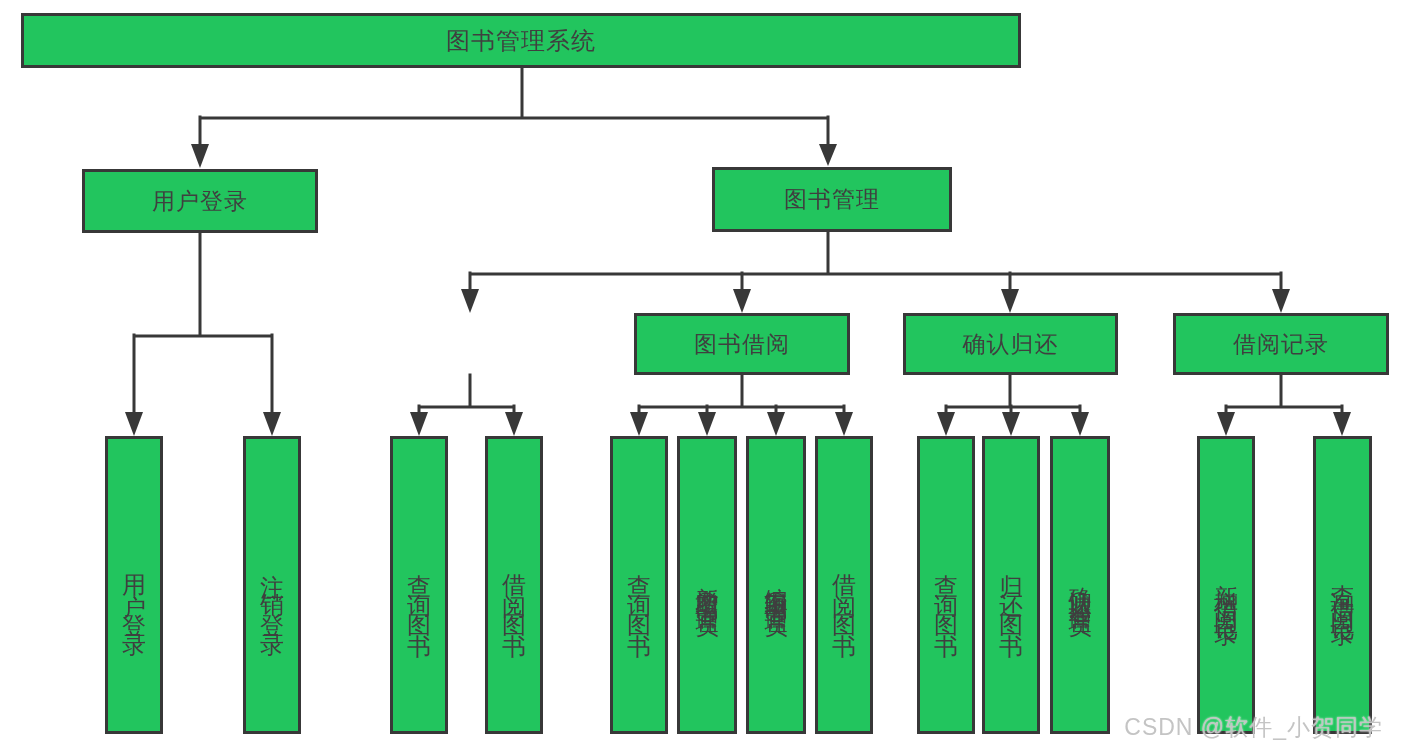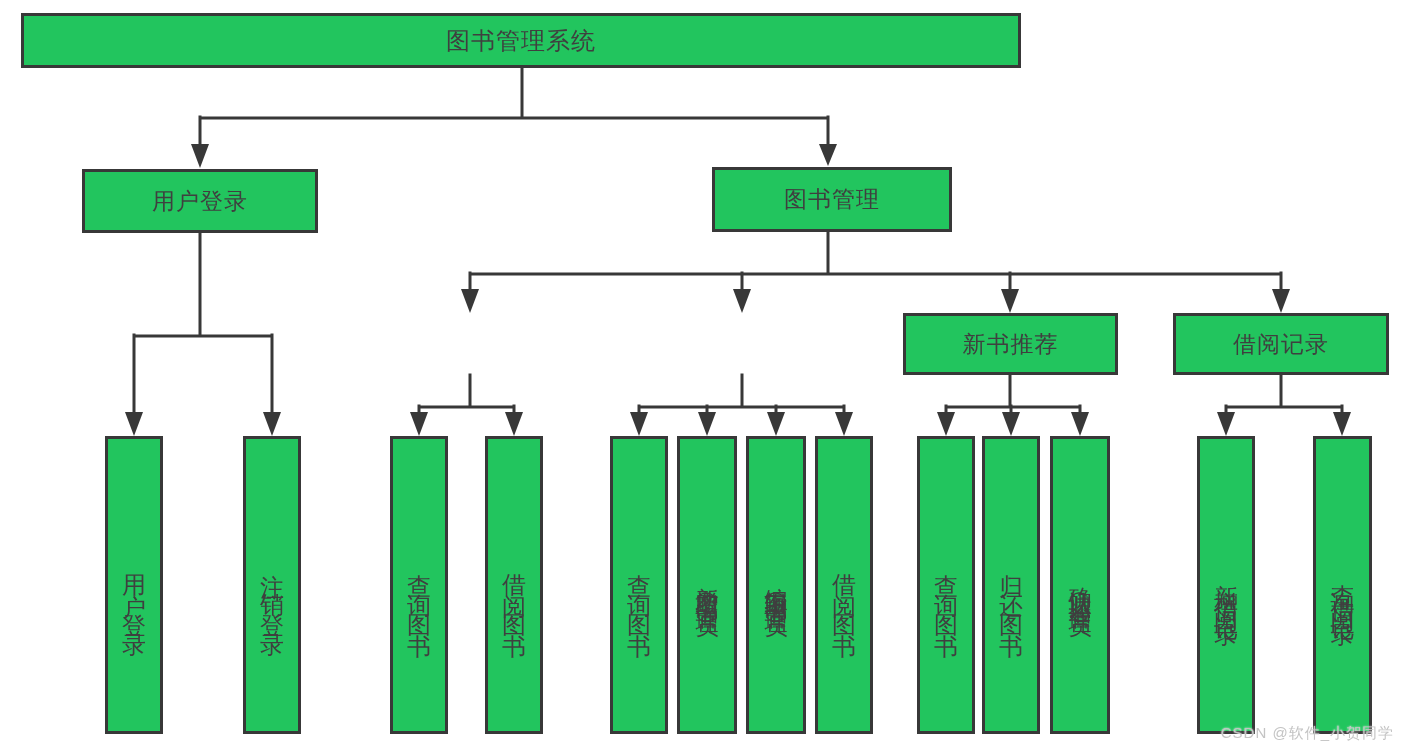--- a/index.html
+++ b/index.html
@@ -43,21 +43,21 @@
   .n-c1{left:610px;width:58px;}
   .n-c2{left:677px;width:60px;}
   .n-c3{left:746px;width:60px;}
   .n-c4{left:815px;width:58px;}
   .n-d1{left:917px;width:58px;}
   .n-d2{left:982px;width:58px;}
   .n-d3{left:1050px;width:60px;}
   .n-e1{left:1197px;width:58px;}
   .n-e2{left:1313px;width:59px;}
   .watermark{
-    position:absolute;right:11px;bottom:4px;font-size:15px;color:var(--wm);
+    position:absolute;right:22px;bottom:4px;font-size:23px;color:var(--wm);
     text-shadow:0 0 2px #ffffff;white-space:nowrap;letter-spacing:1px;
   }
 </style>
 </head>
 <body>
 
 <div class="canvas">
 
   <svg class="connectors" viewBox="0 0 1405 747" xmlns="http://www.w3.org/2000/svg">
 
@@ -107,21 +107,22 @@
       <polygon points="1217,412 1235,412 1226,436"></polygon>
       <polygon points="1333,412 1351,412 1342,436"></polygon>
     </g>
   </svg>
 
   <div class="box h n-root">图书管理系统</div>
 
   <div class="box h n-l2a">用户登录</div>
   <div class="box h n-l2b">图书管理</div>
 
-  <div class="box h n-l3c">新书推荐</div>
+  <div class="box h n-l3b">图书借阅</div>
+  <div class="box h n-l3c">确认归还</div>
   <div class="box h n-l3d">借阅记录</div>
 
   <div class="box v len4 n-a1">
     <span>用户登录</span>
   </div>
   <div class="box v len4 n-a2">
     <span>注销登录</span>
   </div>
 
   <div class="box v len4 n-b1">

